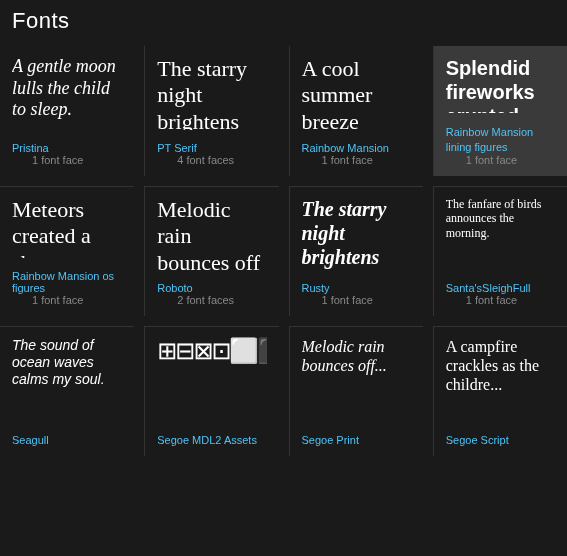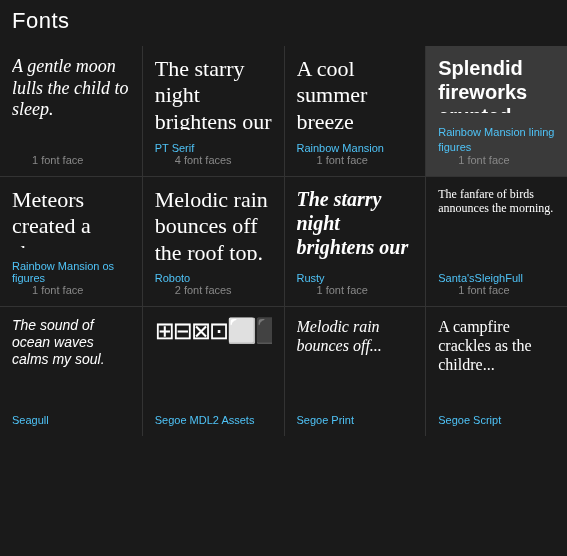--- a/index.html
+++ b/index.html
@@ -16,21 +16,21 @@
     .header {
       padding: 8px 12px 12px 12px;
       font-size: 22px;
       font-weight: 400;
       letter-spacing: 0.5px;
     }
 
     .grid {
       display: grid;
       grid-template-columns: repeat(4, 1fr);
-      gap: 0;
+      gap: 10px;
     }
 
     .cell {
       padding: 10px 12px;
       height: 130px;
       display: flex;
       flex-direction: column;
       justify-content: flex-start;
       background: #1a1a1a;
       position: relative;
@@ -102,20 +102,21 @@
 
 <div>
   <div class="header">Fonts</div>
 
   <div class="grid">
   <div class="cell">
         <div class="cell-preview">
           <span class="font-pristina">A gentle moon lulls the child to sleep.</span>
         </div>
         <div class="cell-meta">
+          <div class="font-name">Pristina</div>
           <div class="font-faces">1 font face</div>
         </div>
       </div>
       <div class="cell divider-v">
         <div class="cell-preview">
           <span class="font-ptserif">The starry night brightens our dreams.</span>
         </div>
         <div class="cell-meta">
           <div class="font-name">PT Serif</div>
           <div class="font-faces">4 font faces</div>

